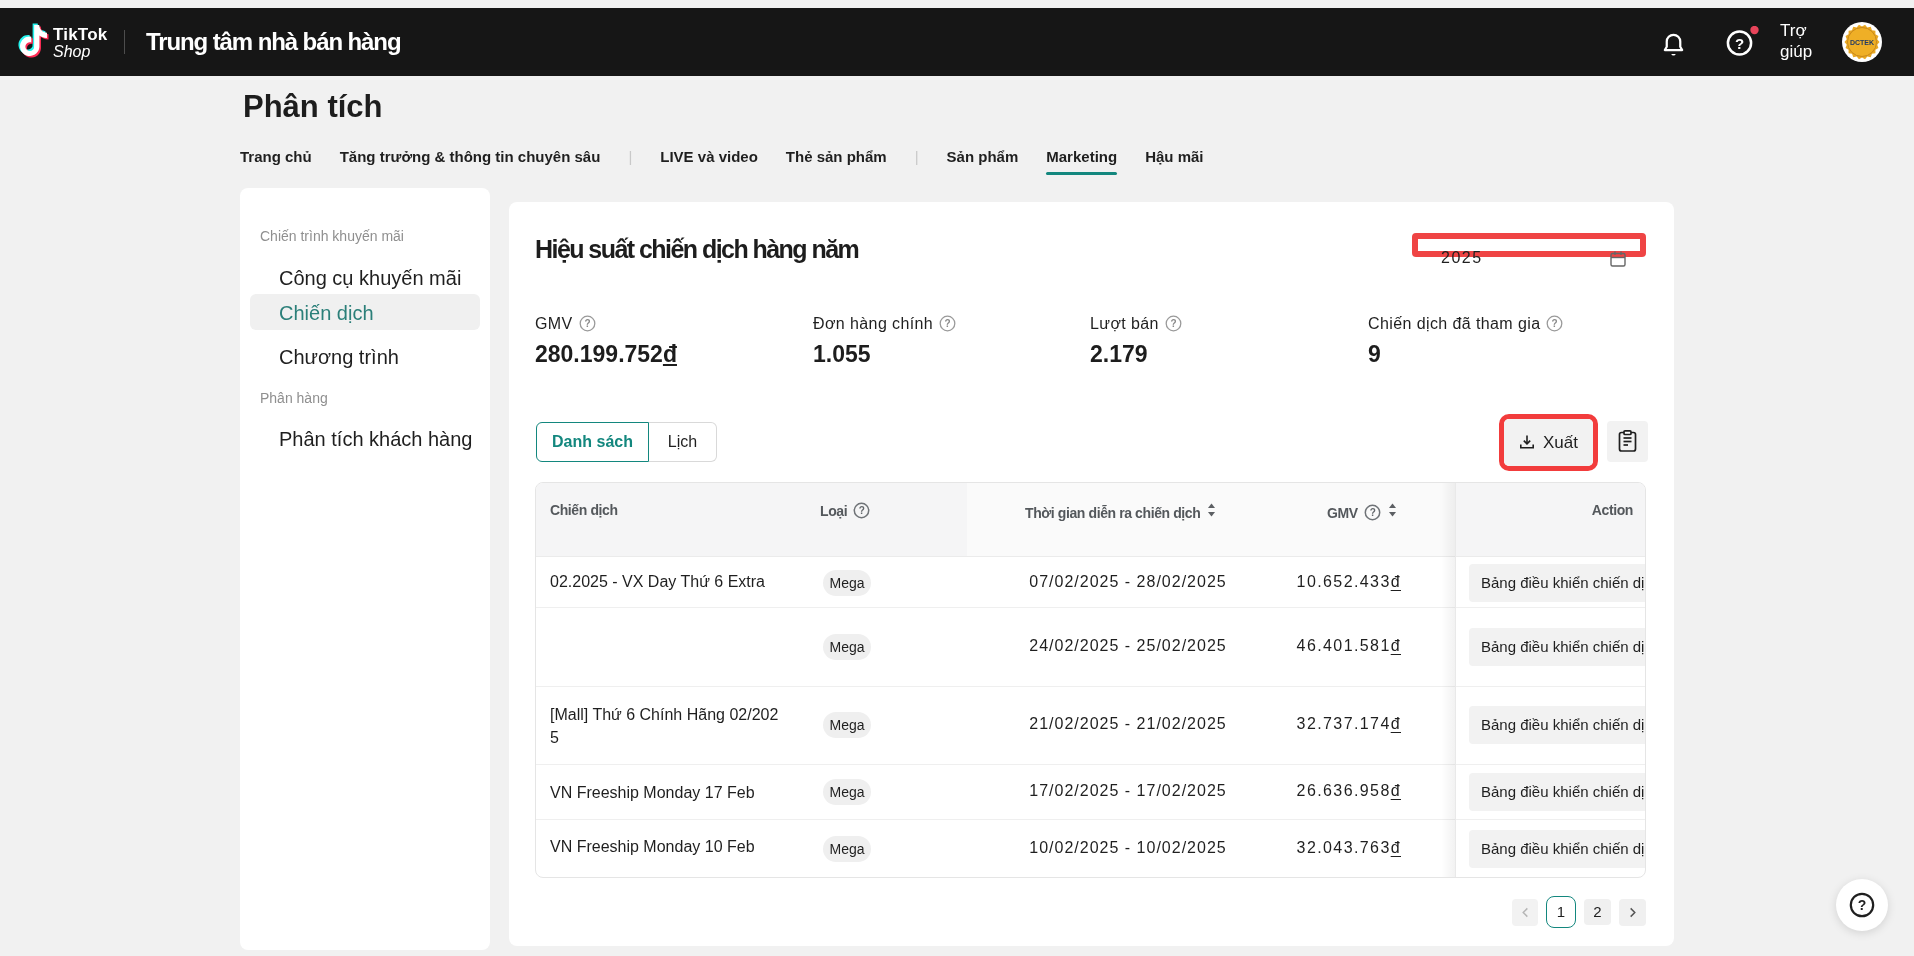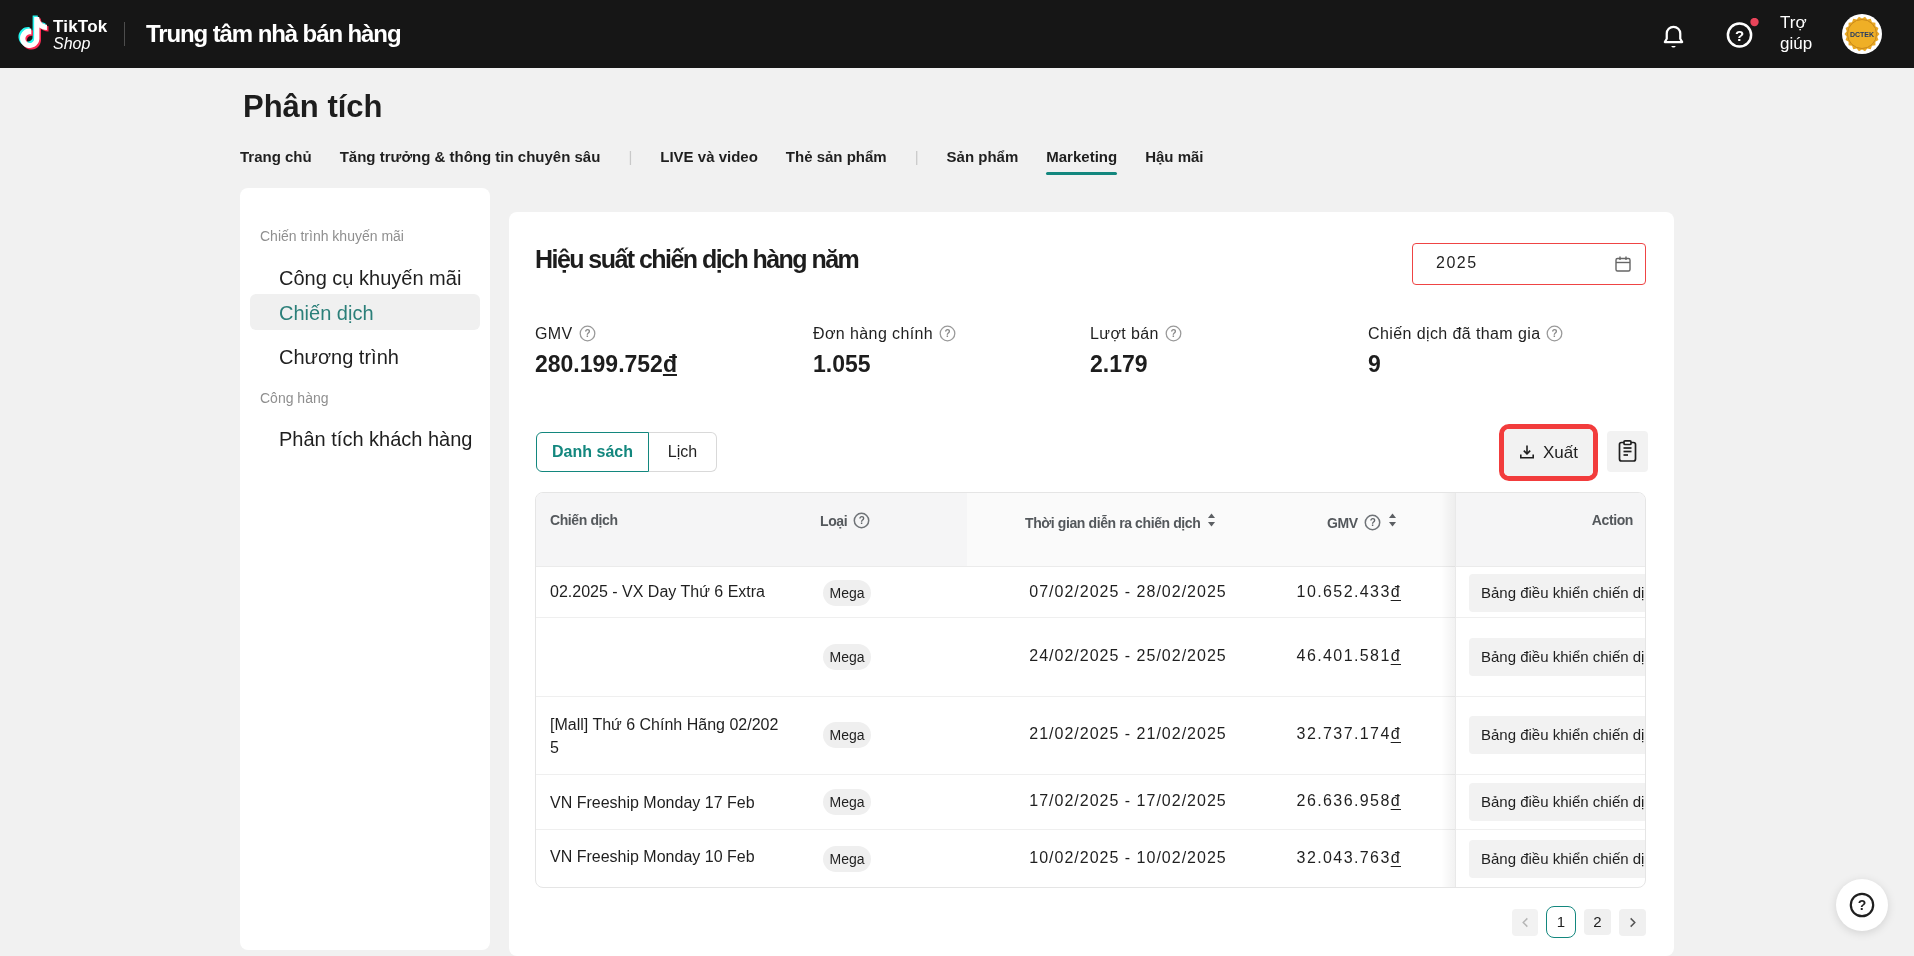--- a/index.html
+++ b/index.html
@@ -1,21 +1,21 @@
 <!DOCTYPE html>
 <html lang="vi"><head>
 <meta charset="utf-8">
 <title>Trung tâm nhà bán hàng</title>
 <style>
 * { margin:0; padding:0; box-sizing:border-box; }
 html,body { width:1914px; height:956px; overflow:hidden; }
 body { font-family:"Liberation Sans", sans-serif; background:#f1f1f1; color:#1f1f1f; position:relative; }
 
 
-#hdr { position:absolute; left:0; top:0; width:1914px; height:68px; background:#161616; }
+#hdr { position:absolute; left:0; top:8px; width:1914px; height:68px; background:#161616; }
 #logo { position:absolute; left:18px; top:14px; }
 #logotxt { position:absolute; left:53px; top:18px; color:#fff; line-height:17px; }
 #logotxt .l1 { font-size:17px; font-weight:700; letter-spacing:.2px; }
 #logotxt .l2 { font-size:16px; font-weight:400;font-style:italic; }
 #hsep { position:absolute; left:124px; top:22px; width:1px; height:24px; background:#4d4d4d; }
 #htitle { position:absolute; left:146px; top:21.5px; font-size:24px; line-height:24px; font-weight:700; color:#fff; letter-spacing:-1.1px; }
 #msgbtn { position:absolute; left:1398px; top:13px; width:230px; height:41px; background:#242424; border-radius:6px; color:#fff; font-size:16px; font-weight:700; letter-spacing:-.45px; display:flex; align-items:center; padding-left:18px; white-space:nowrap; }
 #msgbadge { display:inline-block; flex:none; width:19px; height:19px; border-radius:50%; background:#e8445a; color:#fff; font-size:12px; font-weight:700; letter-spacing:0; line-height:19px; text-align:center; margin-left:7px; }
 #bell { position:absolute; left:1660px; top:24px; }
 #helpico { position:absolute; left:1726px; top:18px; }
@@ -31,24 +31,24 @@
 #tabs .active::after { content:""; position:absolute; left:0; right:0; bottom:-10px; height:3.5px; background:#13877e; border-radius:2px; }
 
 
 #side { position:absolute; left:240px; top:188px; width:250px; height:762px; background:#fff; border-radius:8px; }
 #side .sec { position:absolute; left:20px; font-size:14px; color:#8f8f8f; }
 #side .item { position:absolute; left:39px; font-size:20px; color:#1f1f1f;text-align:right; }
 #side .hilite { position:absolute; left:10px; top:106px; width:230px; height:36px; background:#f0f0f0; border-radius:6px; }
 #side .teal { color:#2b7f79; }
 
 
-#card { position:absolute; left:509px; top:212px; width:1165px; height:744px; background:#fff; border-radius:8px; }
+#card { position:absolute; left:509px; top:202px; width:1165px; height:744px; background:#fff; border-radius:8px; }
 #ctitle { position:absolute; left:26px; top:34px; font-size:25px; line-height:26px; font-weight:700; color:#1d1d1d; letter-spacing:-1.55px; }
 #csub { position:absolute; left:361px; top:44px; font-size:13.8px; color:#9b9b9b; }
-#yearbox { position:absolute; left:903px; top:31px; width:234px; height:42px; border:1px solid #ef4444; border-radius:4px; background:#fff;padding-left:32px; }
+#yearbox { position:absolute; left:903px; top:31px; width:234px; height:24px; border:6px solid #ef4444; border-radius:4px; background:#fff;padding-left:32px; }
 #yearbox .yr { position:absolute; left:23px; top:10px; font-size:16px; letter-spacing:1.5px; color:#1f1f1f; }
 #yearbox svg { position:absolute; right:13px; top:11px; }
 
 .stat { position:absolute; top:113px; }
 .stat .lbl { font-size:16px; font-weight:400; color:#1f1f1f; letter-spacing:.4px; }
 .stat .val { margin-top:5px; font-size:23px; font-weight:700; color:#1d1d1d; }
 .qi { display:inline-block; vertical-align:-3px; margin-left:6px; }
 
 .seg { position:absolute; top:220px; height:40px; line-height:38px; font-size:16px; text-align:center; background:#fff; }
 #seg1 { left:27px; width:113px; border:1.5px solid #13877e; border-radius:6px 0 0 6px; color:#13877e; font-weight:600; }
@@ -130,21 +130,21 @@
 <div id="tabs">
   <span class="tab">Trang chủ</span><span class="tab">Tăng trưởng &amp; thông tin chuyên sâu</span><span class="sep">|</span><span class="tab">LIVE và video</span><span class="tab">Thẻ sản phẩm</span><span class="sep">|</span><span class="tab">Sản phẩm</span><span class="tab active">Marketing</span><span class="tab">Hậu mãi</span>
 </div>
 
 <div id="side">
   <div class="sec" style="top:40px">Chiến trình khuyến mãi</div>
   <div class="item" style="top:79px">Công cụ khuyến mãi</div>
   <div class="hilite"></div>
   <div class="item teal" style="top:114px">Chiến dịch</div>
   <div class="item" style="top:158px">Chương trình</div>
-  <div class="sec" style="top:202px">Công hàng</div>
+  <div class="sec" style="top:202px">Phân hàng</div>
   <div class="item" style="top:240px">Phân tích khách hàng</div>
 </div>
 
 <div id="card">
   <div id="ctitle">Hiệu suất chiến dịch hàng năm</div>
   <div id="yearbox">
     <span class="yr">2025</span>
     <svg width="18" height="18" viewBox="0 0 18 18" fill="none" stroke="#666" stroke-width="1.4">
       <rect x="2" y="3.5" width="14" height="12.5" rx="1.5"></rect>
       <line x1="2" y1="7.5" x2="16" y2="7.5"></line>

